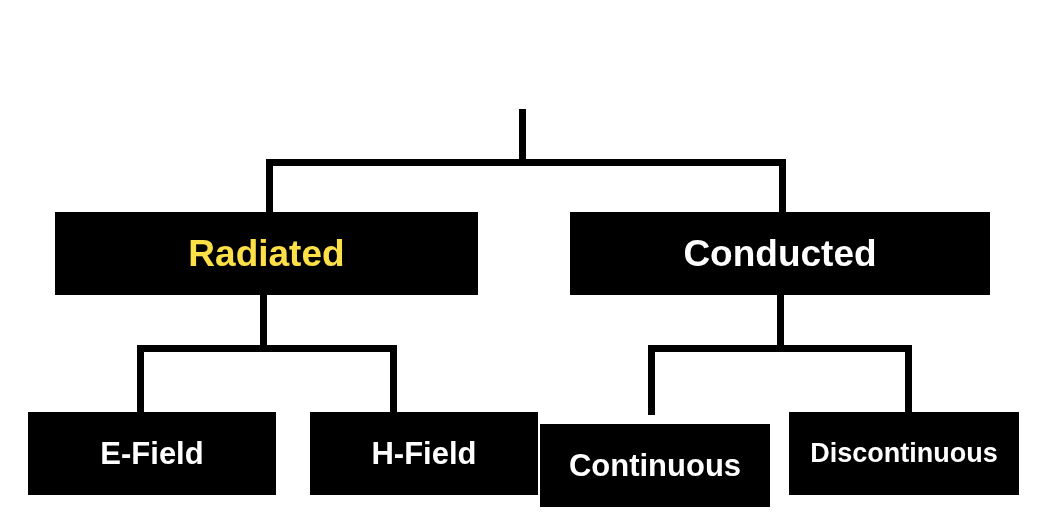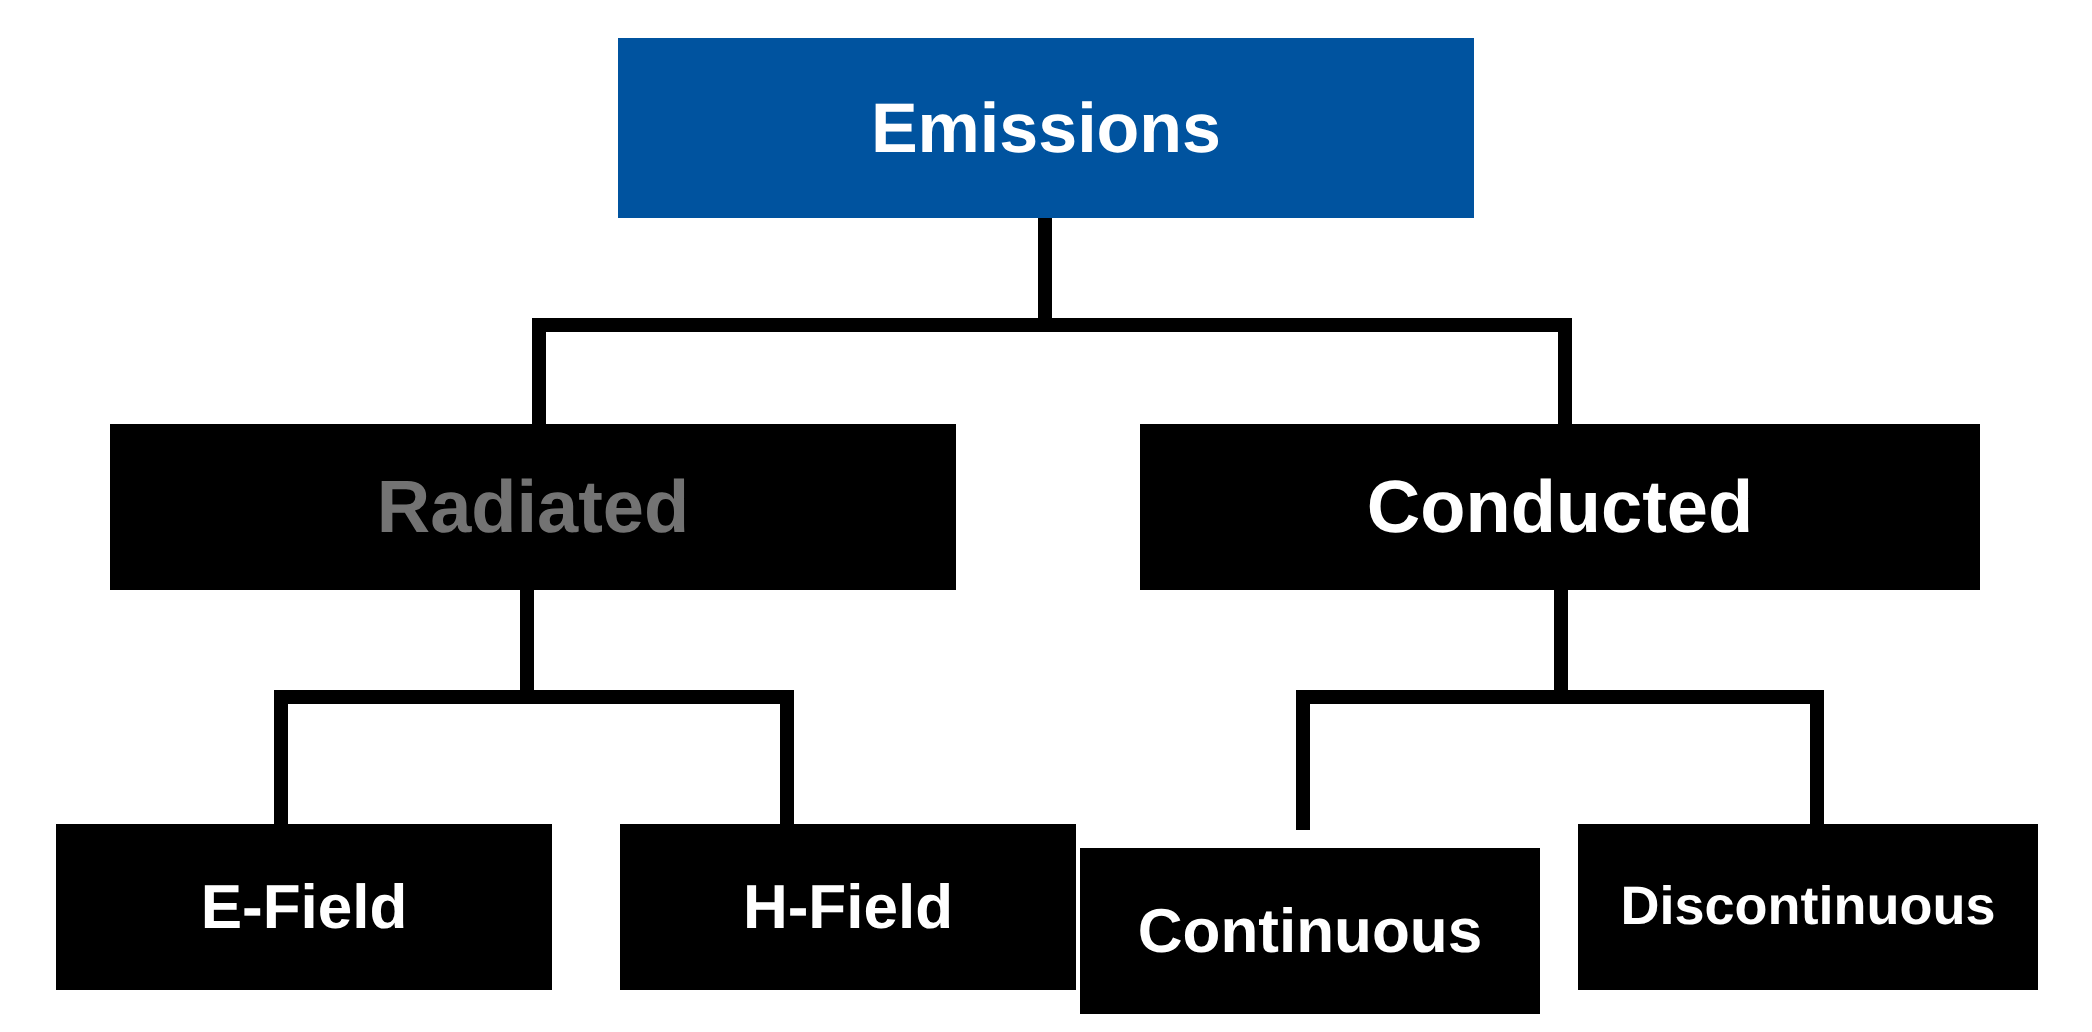--- a/index.html
+++ b/index.html
@@ -84,25 +84,22 @@
   <div class="conn c-rad-stem" style="background: rgb(0, 0, 0);"></div>
   <div class="conn c-rad-bar" style="background: rgb(0, 0, 0);"></div>
   <div class="conn c-rad-dropL" style="background: rgb(0, 0, 0);"></div>
   <div class="conn c-rad-dropR" style="background: rgb(0, 0, 0);"></div>
 
   <div class="conn c-con-stem" style="background: rgb(0, 0, 0);"></div>
   <div class="conn c-con-bar" style="background: rgb(0, 0, 0);"></div>
   <div class="conn c-con-dropL" style="background: rgb(0, 0, 0);"></div>
   <div class="conn c-con-dropR" style="background: rgb(0, 0, 0);"></div>
 
-  <div class="node node-root n-emissions" style="background: rgb(0, 83, 159); color: rgb(255, 255, 255);">
-    <span>Emissions</span>
-  </div>
 
-  <div class="node node-branch n-radiated" style="background: rgb(0, 0, 0); color: #737373;">
+  <div class="node node-branch n-radiated" style="background: rgb(0, 0, 0); color: #fde047;">
     <span>Radiated</span>
   </div>
 
   <div class="node node-branch n-conducted" style="background: rgb(0, 0, 0); color: rgb(255, 255, 255);">
     <span>Conducted</span>
   </div>
 
   <div class="node node-leaf n-efield" style="background: rgb(0, 0, 0); color: rgb(255, 255, 255);">
     <span>E-Field</span>
   </div>

